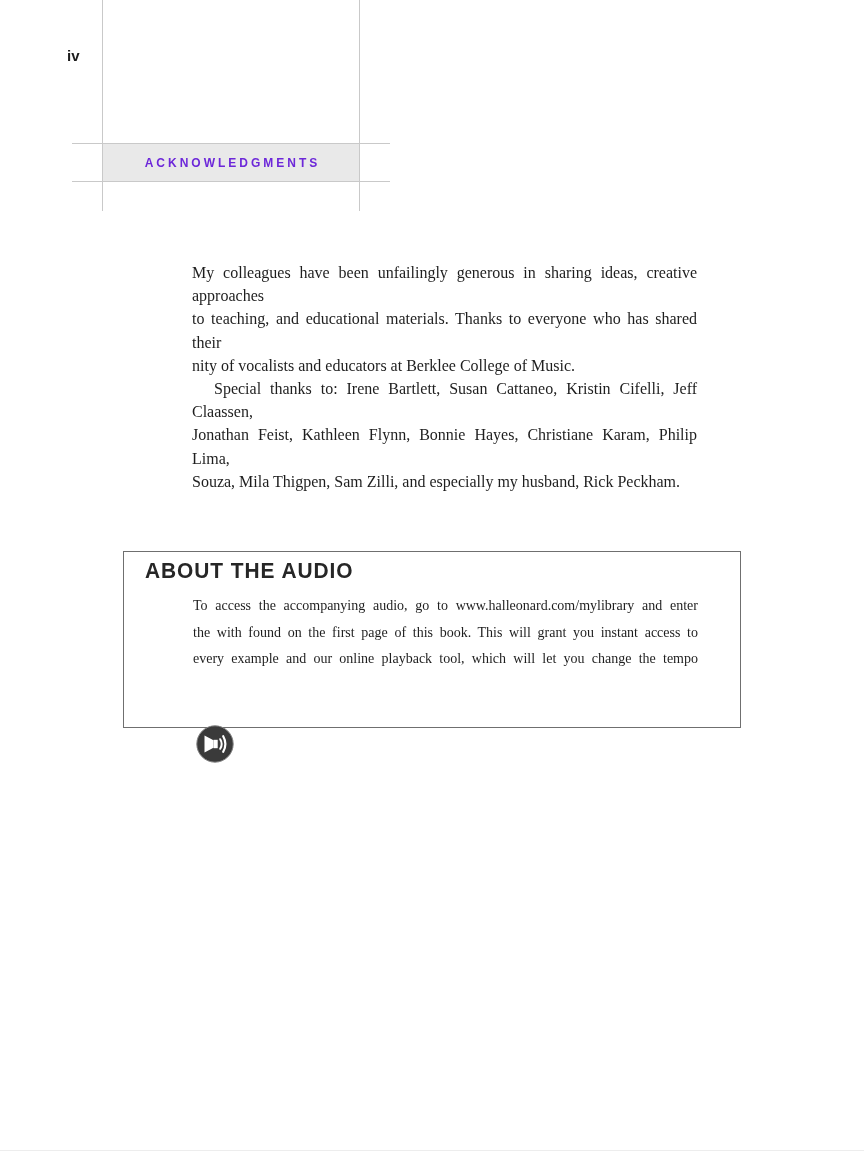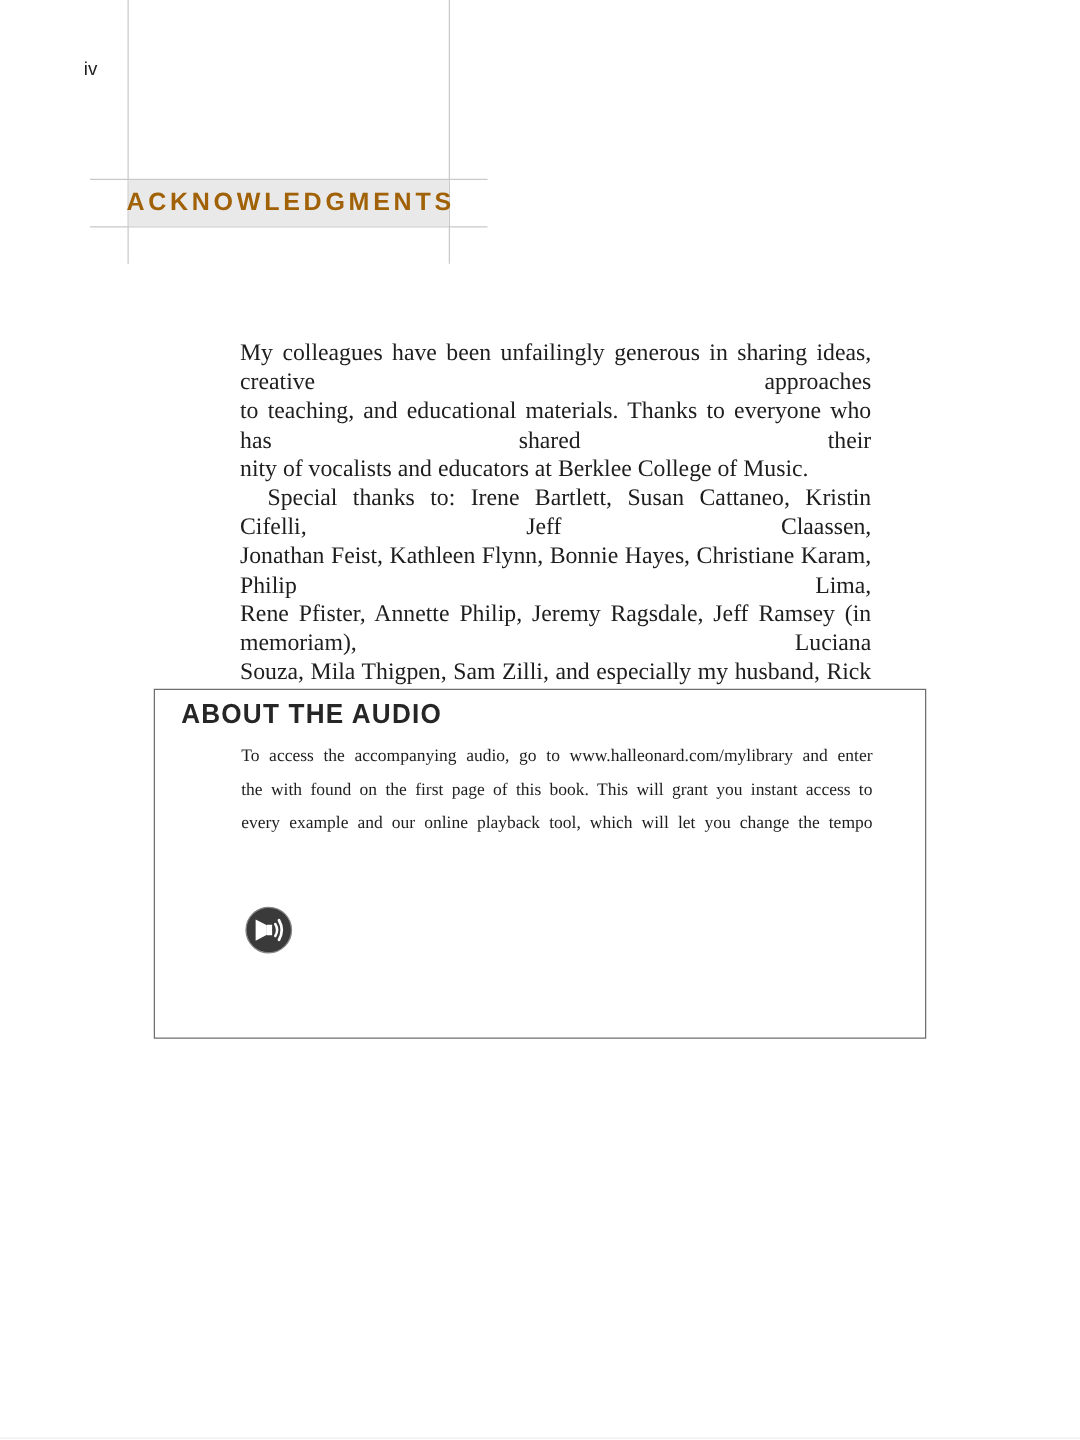--- a/index.html
+++ b/index.html
@@ -20,41 +20,41 @@
   .hline { position:absolute; height:1px; background:#c9c9c9; left:72px; width:318px; }
   .hline-top    { top:143px; }
   .hline-bottom { top:181px; }
   .header-band {
     position:absolute; left:103px; top:144px; width:256px; height:37px;
     background:#e9e9e9;
     display:flex; align-items:center; justify-content:center;
   }
   .header-title {
     font-family:"Liberation Sans", sans-serif;
-    font-weight:bold; font-size:20px; letter-spacing:3px;
-    color:#a16207; white-space:nowrap; padding-left:3px;
+    font-weight:bold; font-size:12px; letter-spacing:3px;
+    color:#6d28d9; white-space:nowrap; padding-left:3px;
   }
   .folio {
     position:absolute; left:67px; top:47px;
     font-family:"Liberation Sans", sans-serif;
-    font-weight:normal; font-size:15px; color:#1d1d1d;
+    font-weight:bold; font-size:15px; color:#1d1d1d;
   }
 
   
   .body-col {
-    position:absolute; left:192px; top:271px; width:505px;
-    font-size:19px; line-height:23.2px;
+    position:absolute; left:192px; top:261px; width:505px;
+    font-size:16px; line-height:23.2px;
   }
   .lines .line { text-align:justify; text-align-last:justify; }
   .lines .line.last { text-align-last:left; }
   .para-indent .line:first-child { text-indent:22px; }
 
   
   .audio-box {
-    position:absolute; left:123px; top:551px; width:618px; height:280px;
+    position:absolute; left:123px; top:551px; width:618px; height:177px;
     border:1px solid #6f6f6f; box-sizing:border-box; background:#ffffff;
   }
   .audio-heading {
     position:absolute; left:21px; top:6px;
     font-family:"Liberation Sans", sans-serif;
     font-weight:bold; font-size:22px; letter-spacing:1px; color:#262626;
     transform:scaleX(0.95); transform-origin:left center;
     white-space:nowrap;
   }
   .audio-lines {
@@ -84,21 +84,20 @@
 
   <div class="body-col">
     <div class="lines">
         <div class="line">My colleagues have been unfailingly generous in sharing ideas, creative approaches</div>
         <div class="line">to teaching, and educational materials. Thanks to everyone who has shared their</div>
         <div class="line last">nity of vocalists and educators at Berklee College of Music.</div>
       </div>
     <div class="lines para-indent">
         <div class="line">Special thanks to: Irene Bartlett, Susan Cattaneo, Kristin Cifelli, Jeff Claassen,</div>
         <div class="line">Jonathan Feist, Kathleen Flynn, Bonnie Hayes, Christiane Karam, Philip Lima,</div>
-        <div class="line">Rene Pfister, Annette Philip, Jeremy Ragsdale, Jeff Ramsey (in memoriam), Luciana</div>
         <div class="line last">Souza, Mila Thigpen, Sam Zilli, and especially my husband, Rick Peckham.</div>
       </div>
   </div>
 
   <div class="audio-box">
     <div class="audio-heading">ABOUT THE AUDIO</div>
     <div class="audio-lines lines">
         <div class="line">To access the accompanying audio, go to www.halleonard.com/mylibrary and enter</div>
         <div class="line">the with found on the first page of this book. This will grant you instant access to</div>
         <div class="line">every example and our online playback tool, which will let you change the tempo</div>

